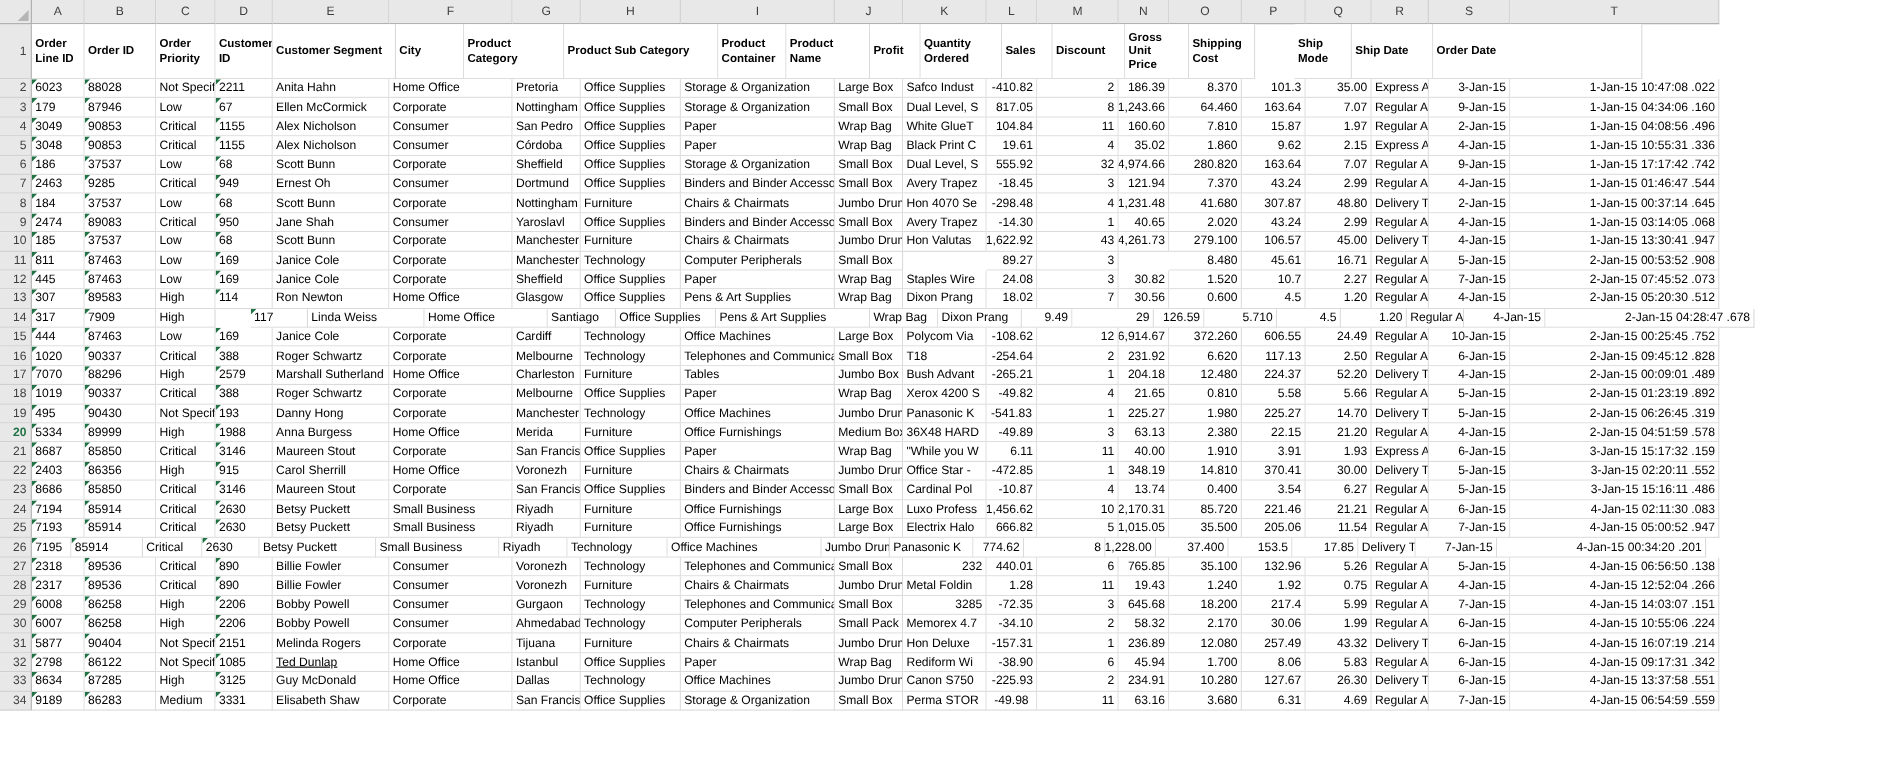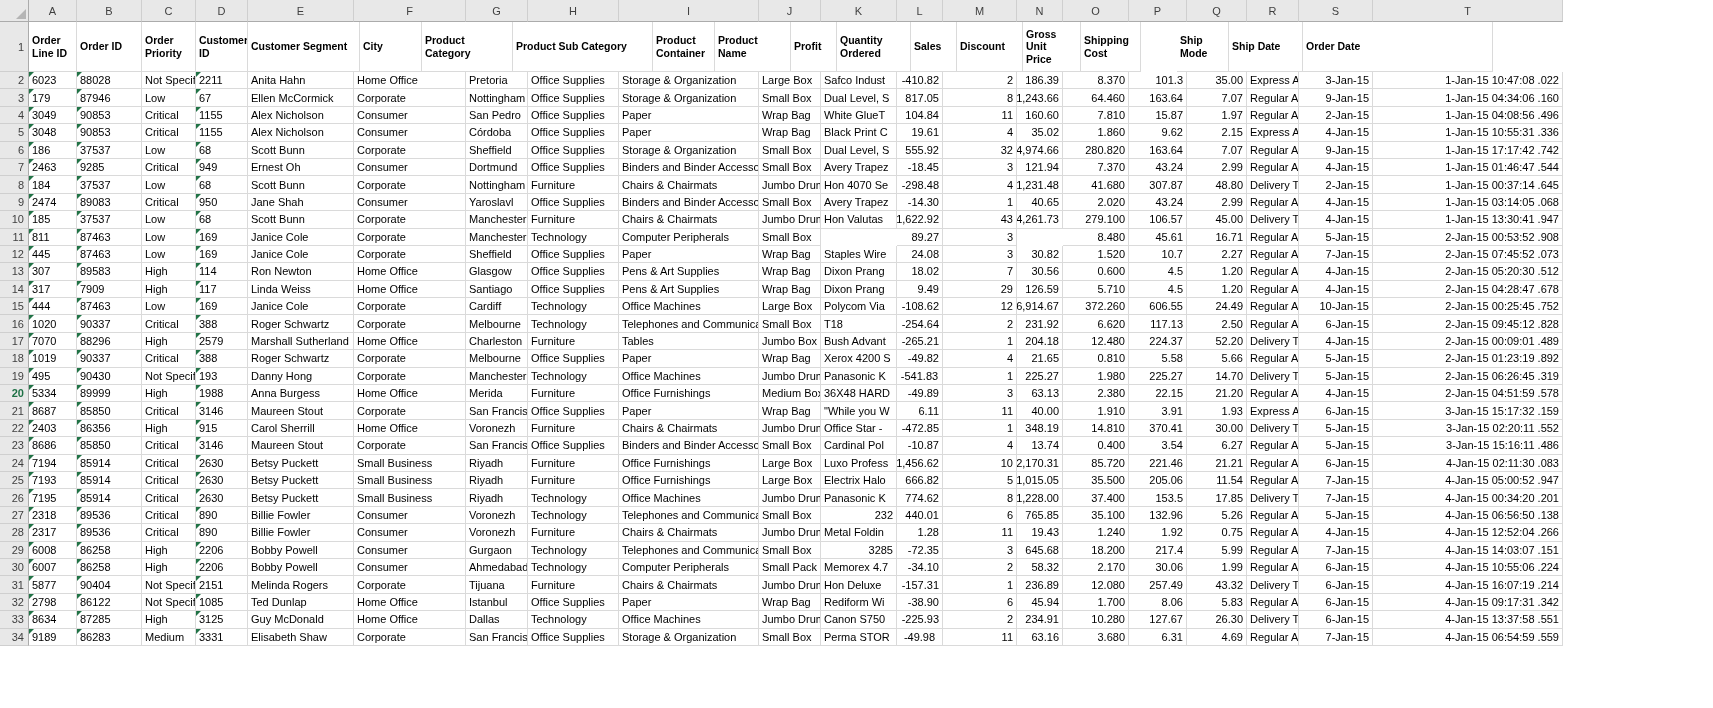--- a/index.html
+++ b/index.html
@@ -898,21 +898,21 @@
           <span class="flag"></span>
           <span class="cell-text">317</span>
         </div>
         <div class="cell left" style="width: 65px;">
           <span class="flag"></span>
           <span class="cell-text">7909</span>
         </div>
         <div class="cell left" style="width: 54px;">
           <span class="cell-text">High</span>
         </div>
-        <div class="cell left" style="width: 52px;">
+        <div class="cell left" style="width: 52px; margin-left: 32px;">
           <span class="flag"></span>
           <span class="cell-text">117</span>
         </div>
         <div class="cell left" style="width: 106px;">
           <span class="cell-text">Linda Weiss</span>
         </div>
         <div class="cell left" style="width: 112px;">
           <span class="cell-text">Home Office</span>
         </div>
         <div class="cell left" style="width: 62px;">
@@ -1679,21 +1679,21 @@
         </div>
         <div class="cell right" style="width: 74px;">
           <span class="cell-text">7-Jan-15</span>
         </div>
         <div class="cell right" style="width: 190px;">
           <span class="cell-text">4-Jan-15 05:00:52 .947</span>
         </div>
       </div>
       <div class="grid-row">
         <div class="row-num">26</div>
-        <div class="cell left" style="width: 48px;">
+        <div class="cell left" style="width: 36px;">
           <span class="flag"></span>
           <span class="cell-text">7195</span>
         </div>
         <div class="cell left" style="width: 65px;">
           <span class="flag"></span>
           <span class="cell-text">85914</span>
         </div>
         <div class="cell left" style="width: 54px;">
           <span class="cell-text">Critical</span>
         </div>
@@ -2090,21 +2090,21 @@
           <span class="flag"></span>
           <span class="cell-text">86122</span>
         </div>
         <div class="cell left" style="width: 54px;">
           <span class="cell-text">Not Specified</span>
         </div>
         <div class="cell left" style="width: 52px;">
           <span class="flag"></span>
           <span class="cell-text">1085</span>
         </div>
-        <div class="cell left" style="width: 106px;">
+        <div class="cell left" style="width: 106px; text-decoration: underline;">
           <span class="cell-text">Ted Dunlap</span>
         </div>
         <div class="cell left" style="width: 112px;">
           <span class="cell-text">Home Office</span>
         </div>
         <div class="cell left" style="width: 62px;">
           <span class="cell-text">Istanbul</span>
         </div>
         <div class="cell left" style="width: 91px;">
           <span class="cell-text">Office Supplies</span>

